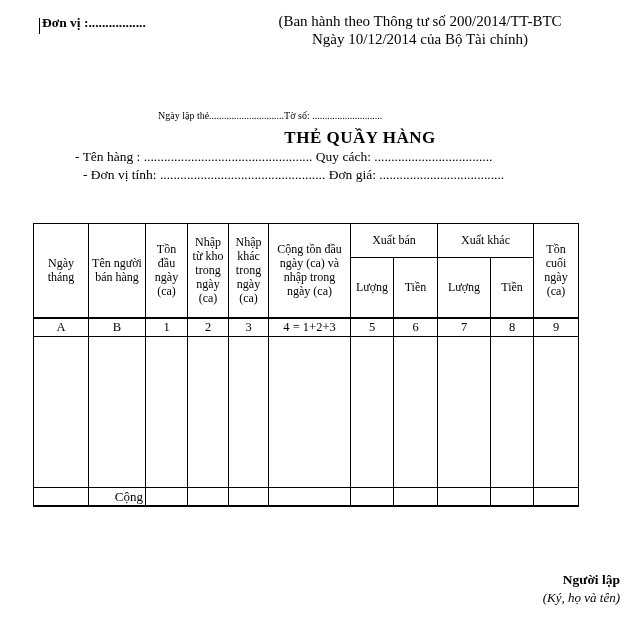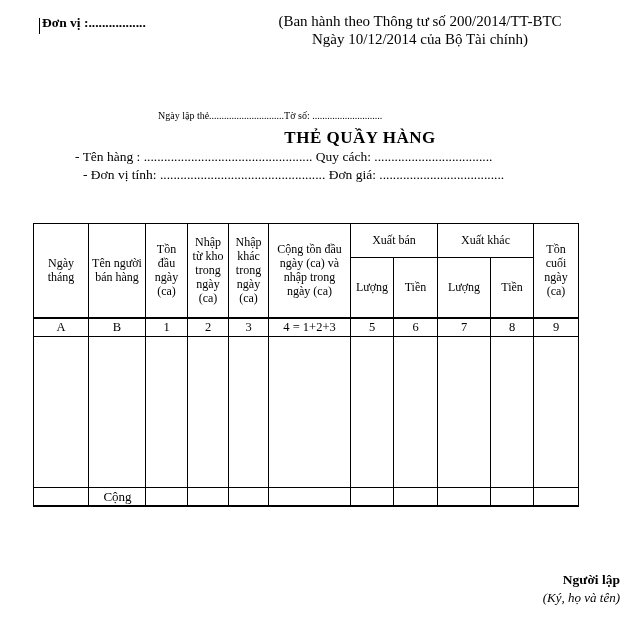--- a/index.html
+++ b/index.html
@@ -53,21 +53,21 @@
     font-weight:normal;
     font-size:12px; line-height:1.18;
     text-align:center; vertical-align:middle;
     padding:1px 2px; overflow:hidden;
   }
   tr.row-group  th { height:34px; }
   tr.row-leaf   th { height:60px; }
   tr.row-ref    td { height:19px; font-size:12.5px; border-top:2px solid #000; }
   tr.row-body   td { height:151px; }
   tr.row-foot   td { height:15px; font-size:13px; border-bottom:2px solid #000; }
-  tr.row-foot td.foot-label { text-align:center; padding-left:3px; }
+  tr.row-foot td.foot-label { text-align:right; padding-left:3px; }
 
   .sig-block {
     position:absolute; left:440px; top:571px; width:180px;
     text-align:right; line-height:18px;
   }
   .sig-title { font-size:13.5px; font-weight:bold; }
   .sig-note  { font-size:13px; font-style:italic; }
 </style>
 </head>
 <body>

